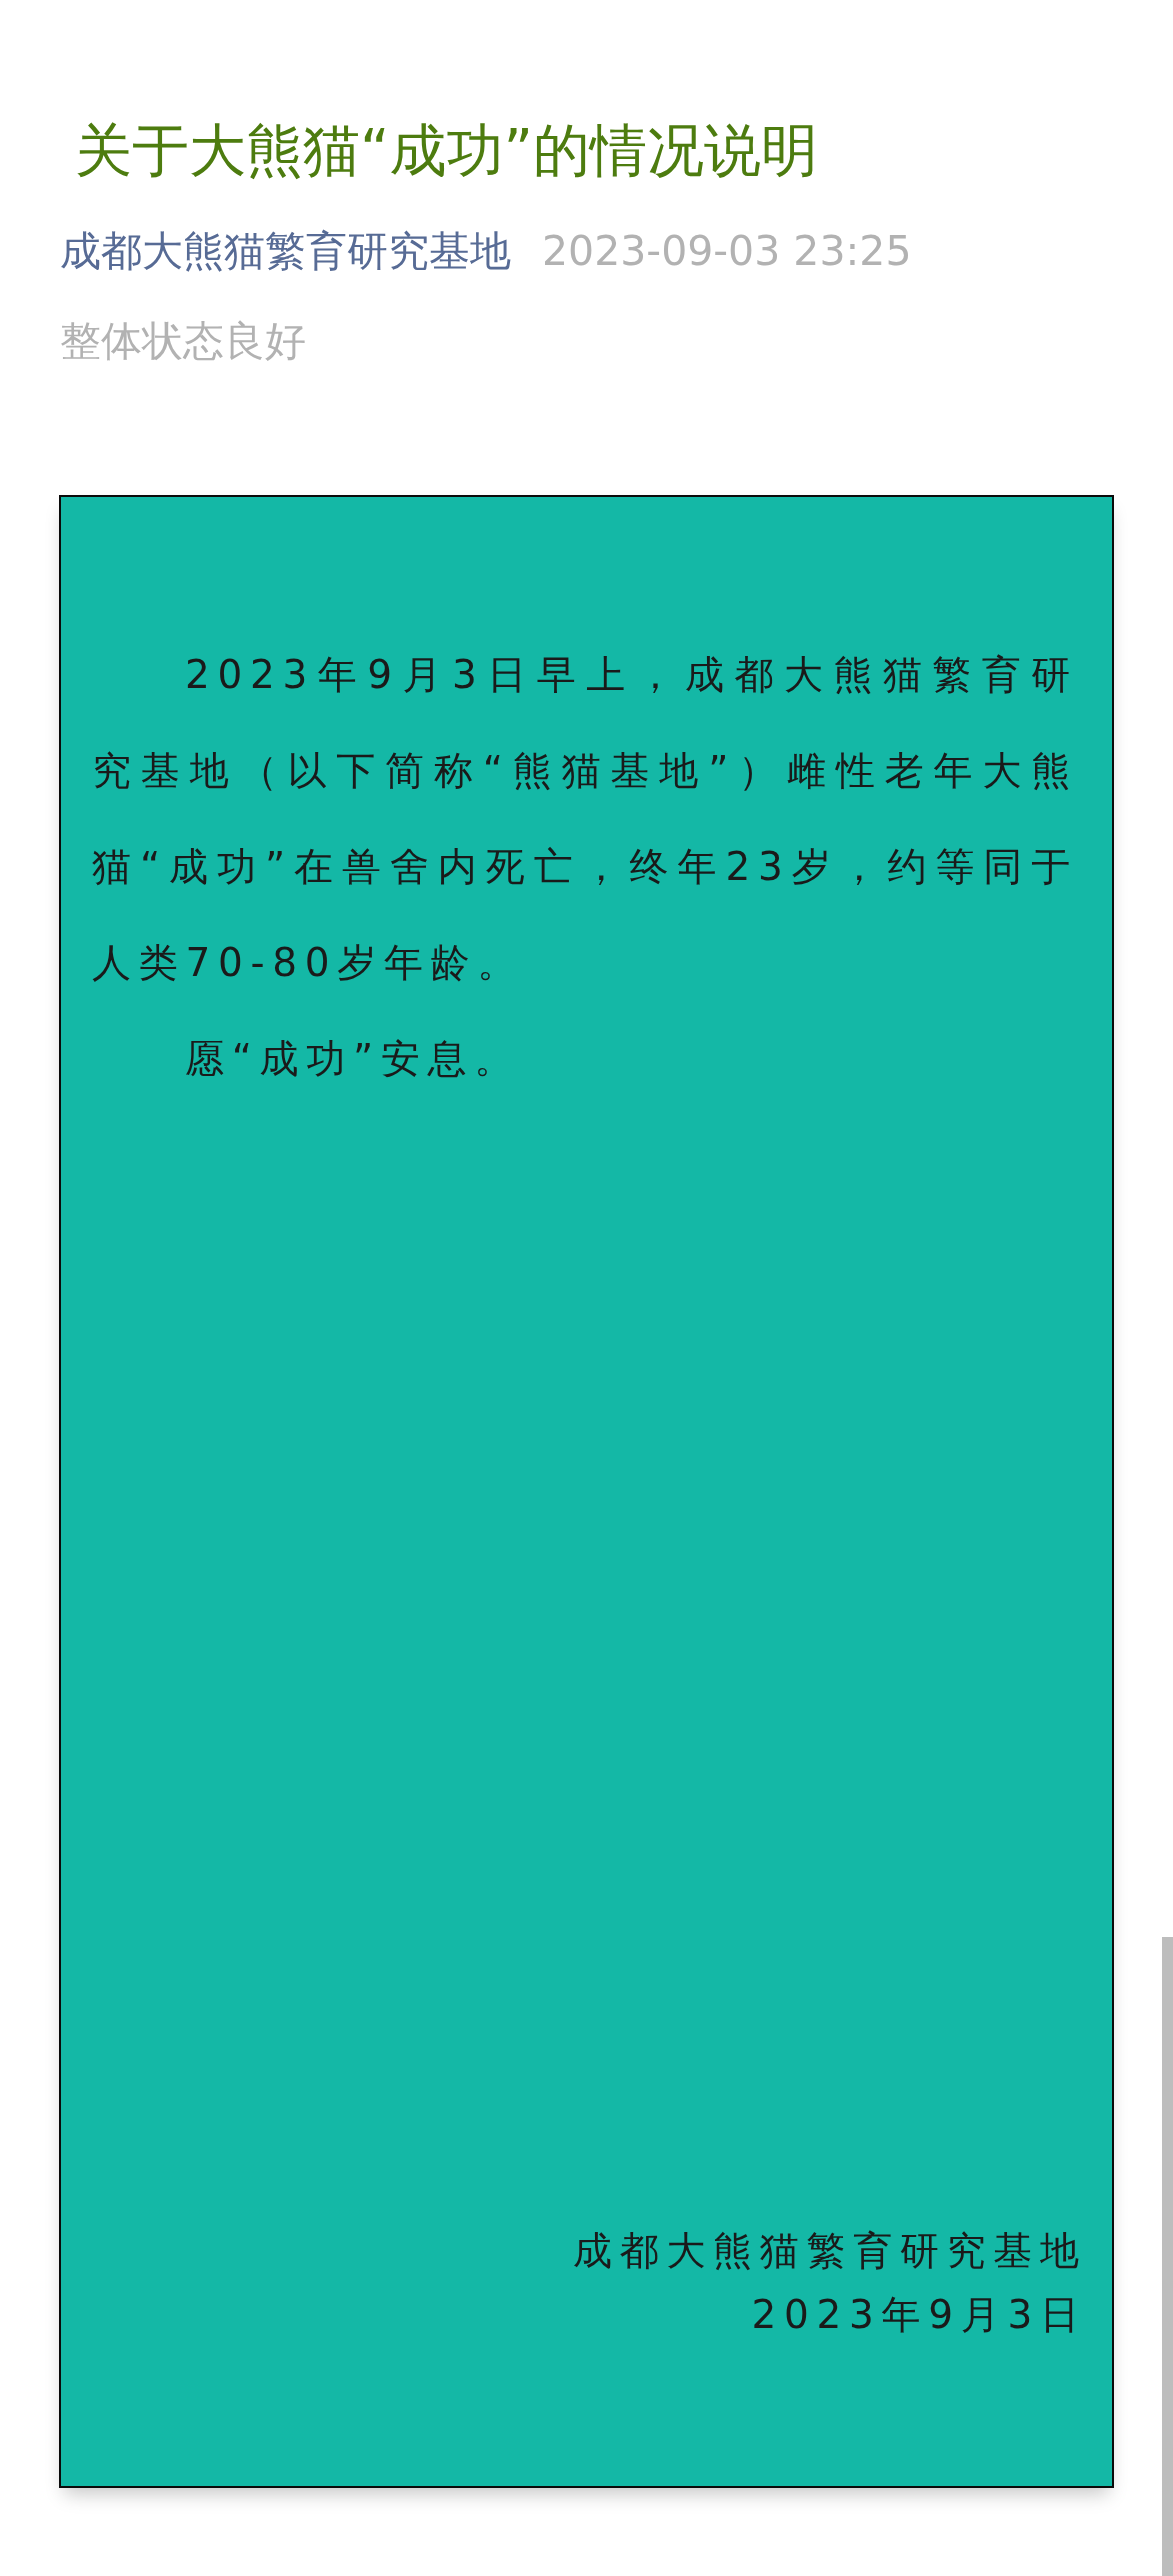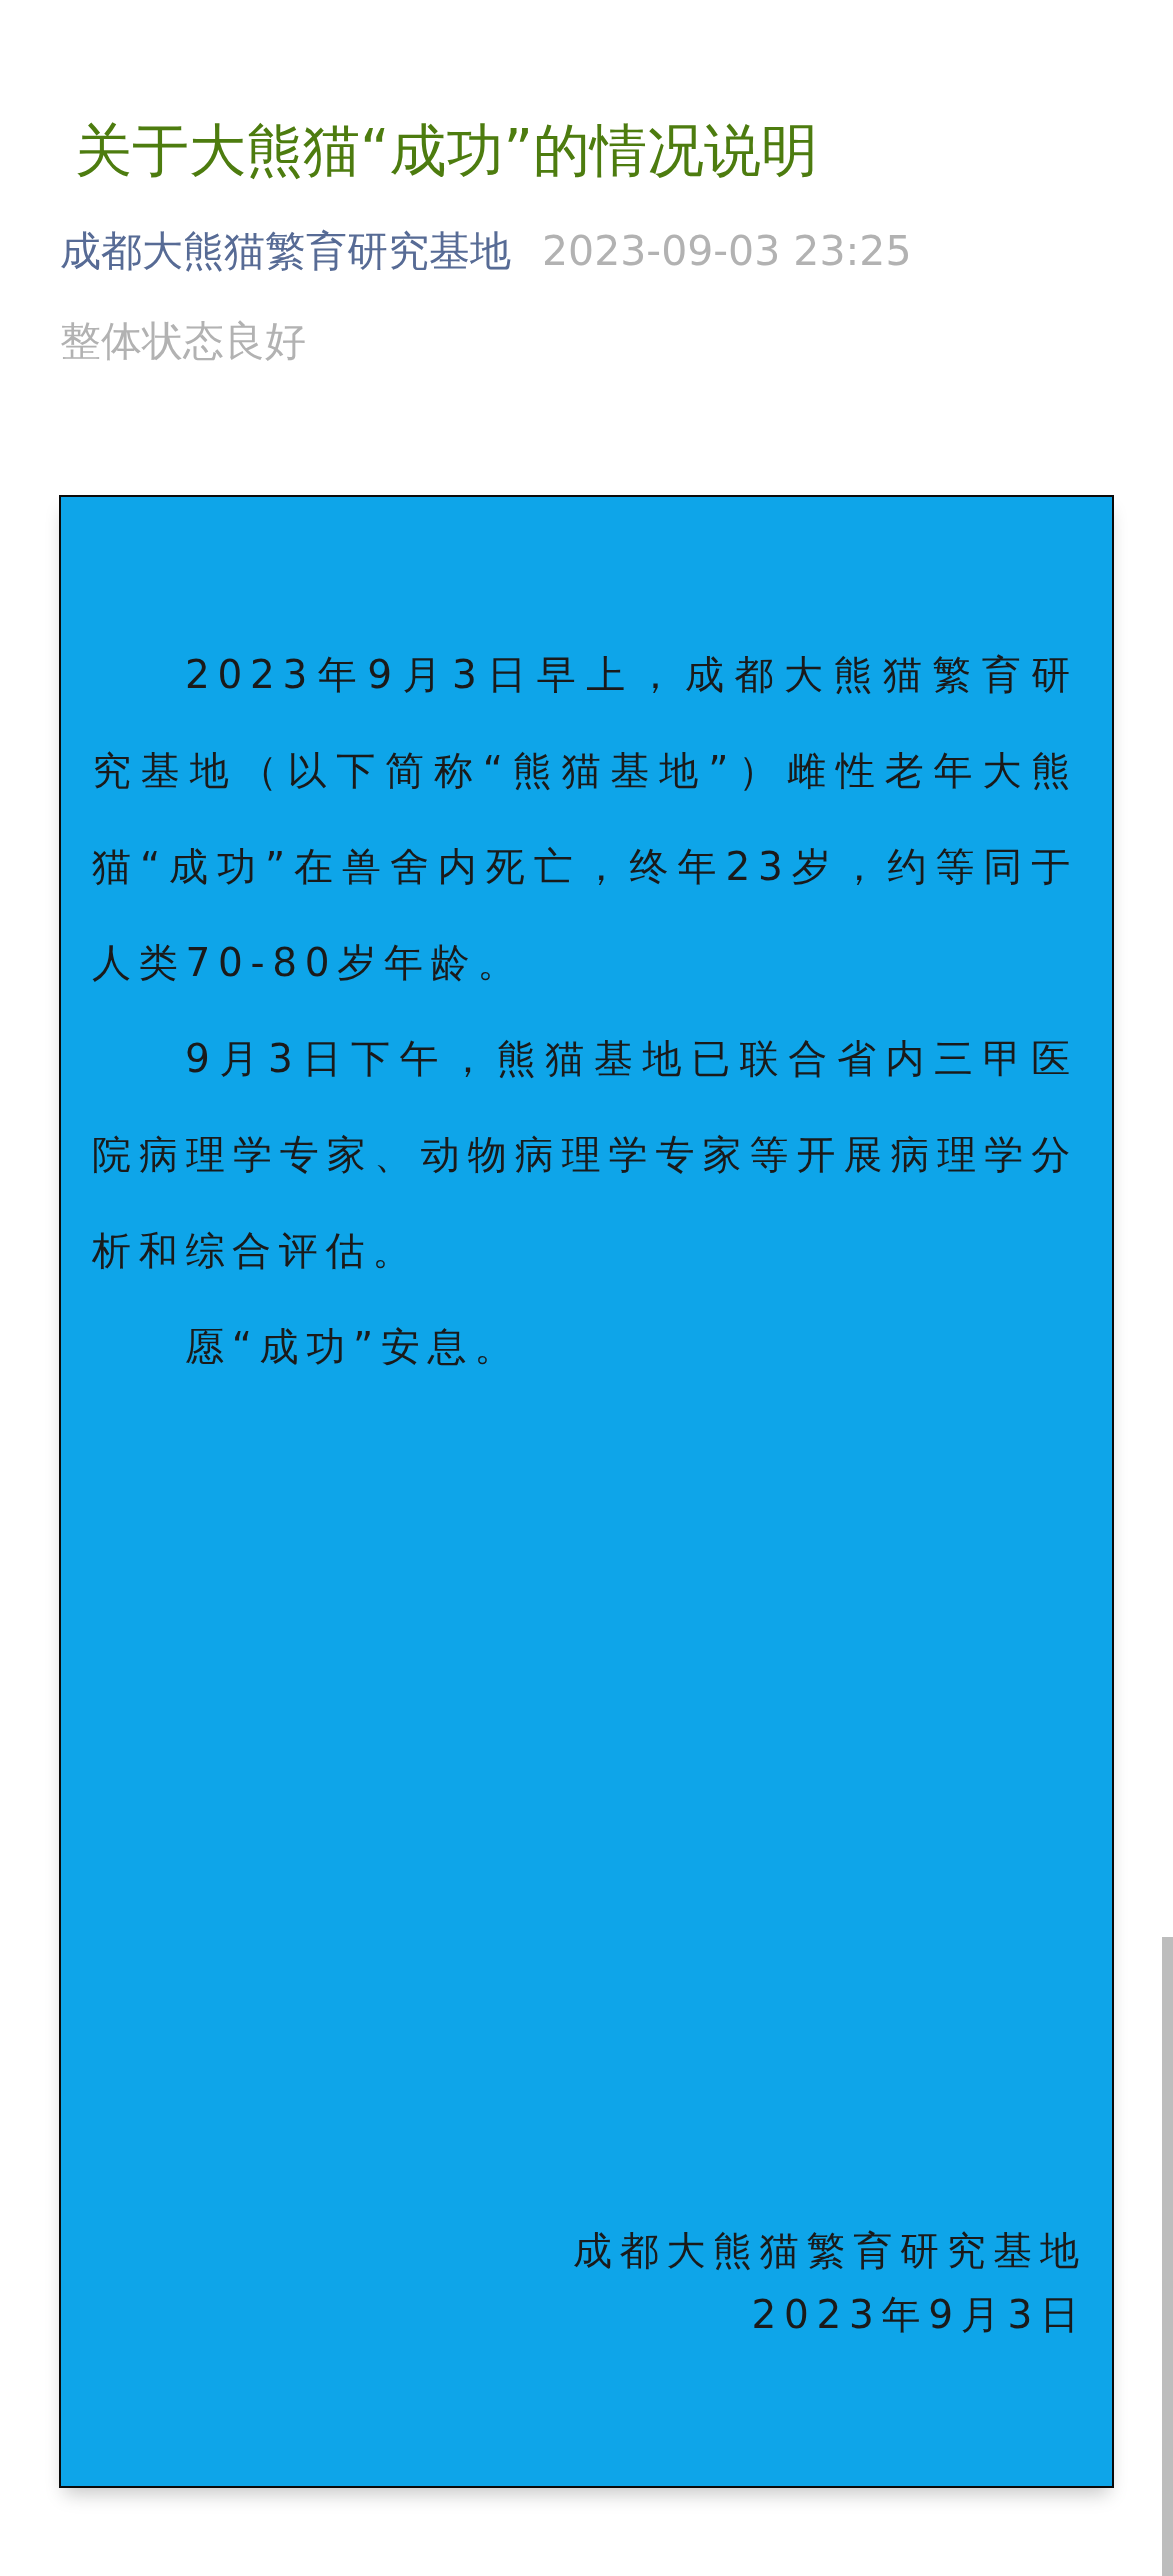--- a/index.html
+++ b/index.html
@@ -58,21 +58,21 @@
       white-space: nowrap;
     }
 
     .notice-box {
       position: absolute;
       left: 59px;
       top: 495px;
       width: 1051px;
       height: 1989px;
       border: 2.4px solid #0a0a0a;
-      background: #0ea5e9;
+      background: #14b8a6;
       box-shadow: 0 11.4px 18px -4.9px rgba(0,0,0,0.22);
     }
     .notice-body {
       position: absolute;
       left: 31px;
       top: 130px;
       width: 986px;
     }
     .notice-paragraph {
       margin: 0;
@@ -124,21 +124,20 @@
   <h1 class="article-title">关于大熊猫“成功”的情况说明</h1>
   <div class="meta-row">
     <span class="author-name">成都大熊猫繁育研究基地</span><span class="publish-time">2023-09-03 23:25</span>
   </div>
   <div class="location-row">整体状态良好</div>
 </header>
 
 <section class="notice-box">
   <div class="notice-body">
     <p class="notice-paragraph">2023年9月3日早上，成都大熊猫繁育研究基地（以下简称“熊猫基地”）雌性老年大熊猫“成功”在兽舍内死亡，终年23岁，约等同于人类70-80岁年龄。</p>
-    <p class="notice-paragraph">9月3日下午，熊猫基地已联合省内三甲医院病理学专家、动物病理学专家等开展病理学分析和综合评估。</p>
     <p class="notice-paragraph">愿“成功”安息。</p>
   </div>
   <div class="signature">
     <div class="signature-line signature-org">成都大熊猫繁育研究基地</div>
     <div class="signature-line signature-date">2023年9月3日</div>
   </div>
 </section>
 
 <div class="scrollbar-track">
   <div class="scrollbar-thumb"></div>

